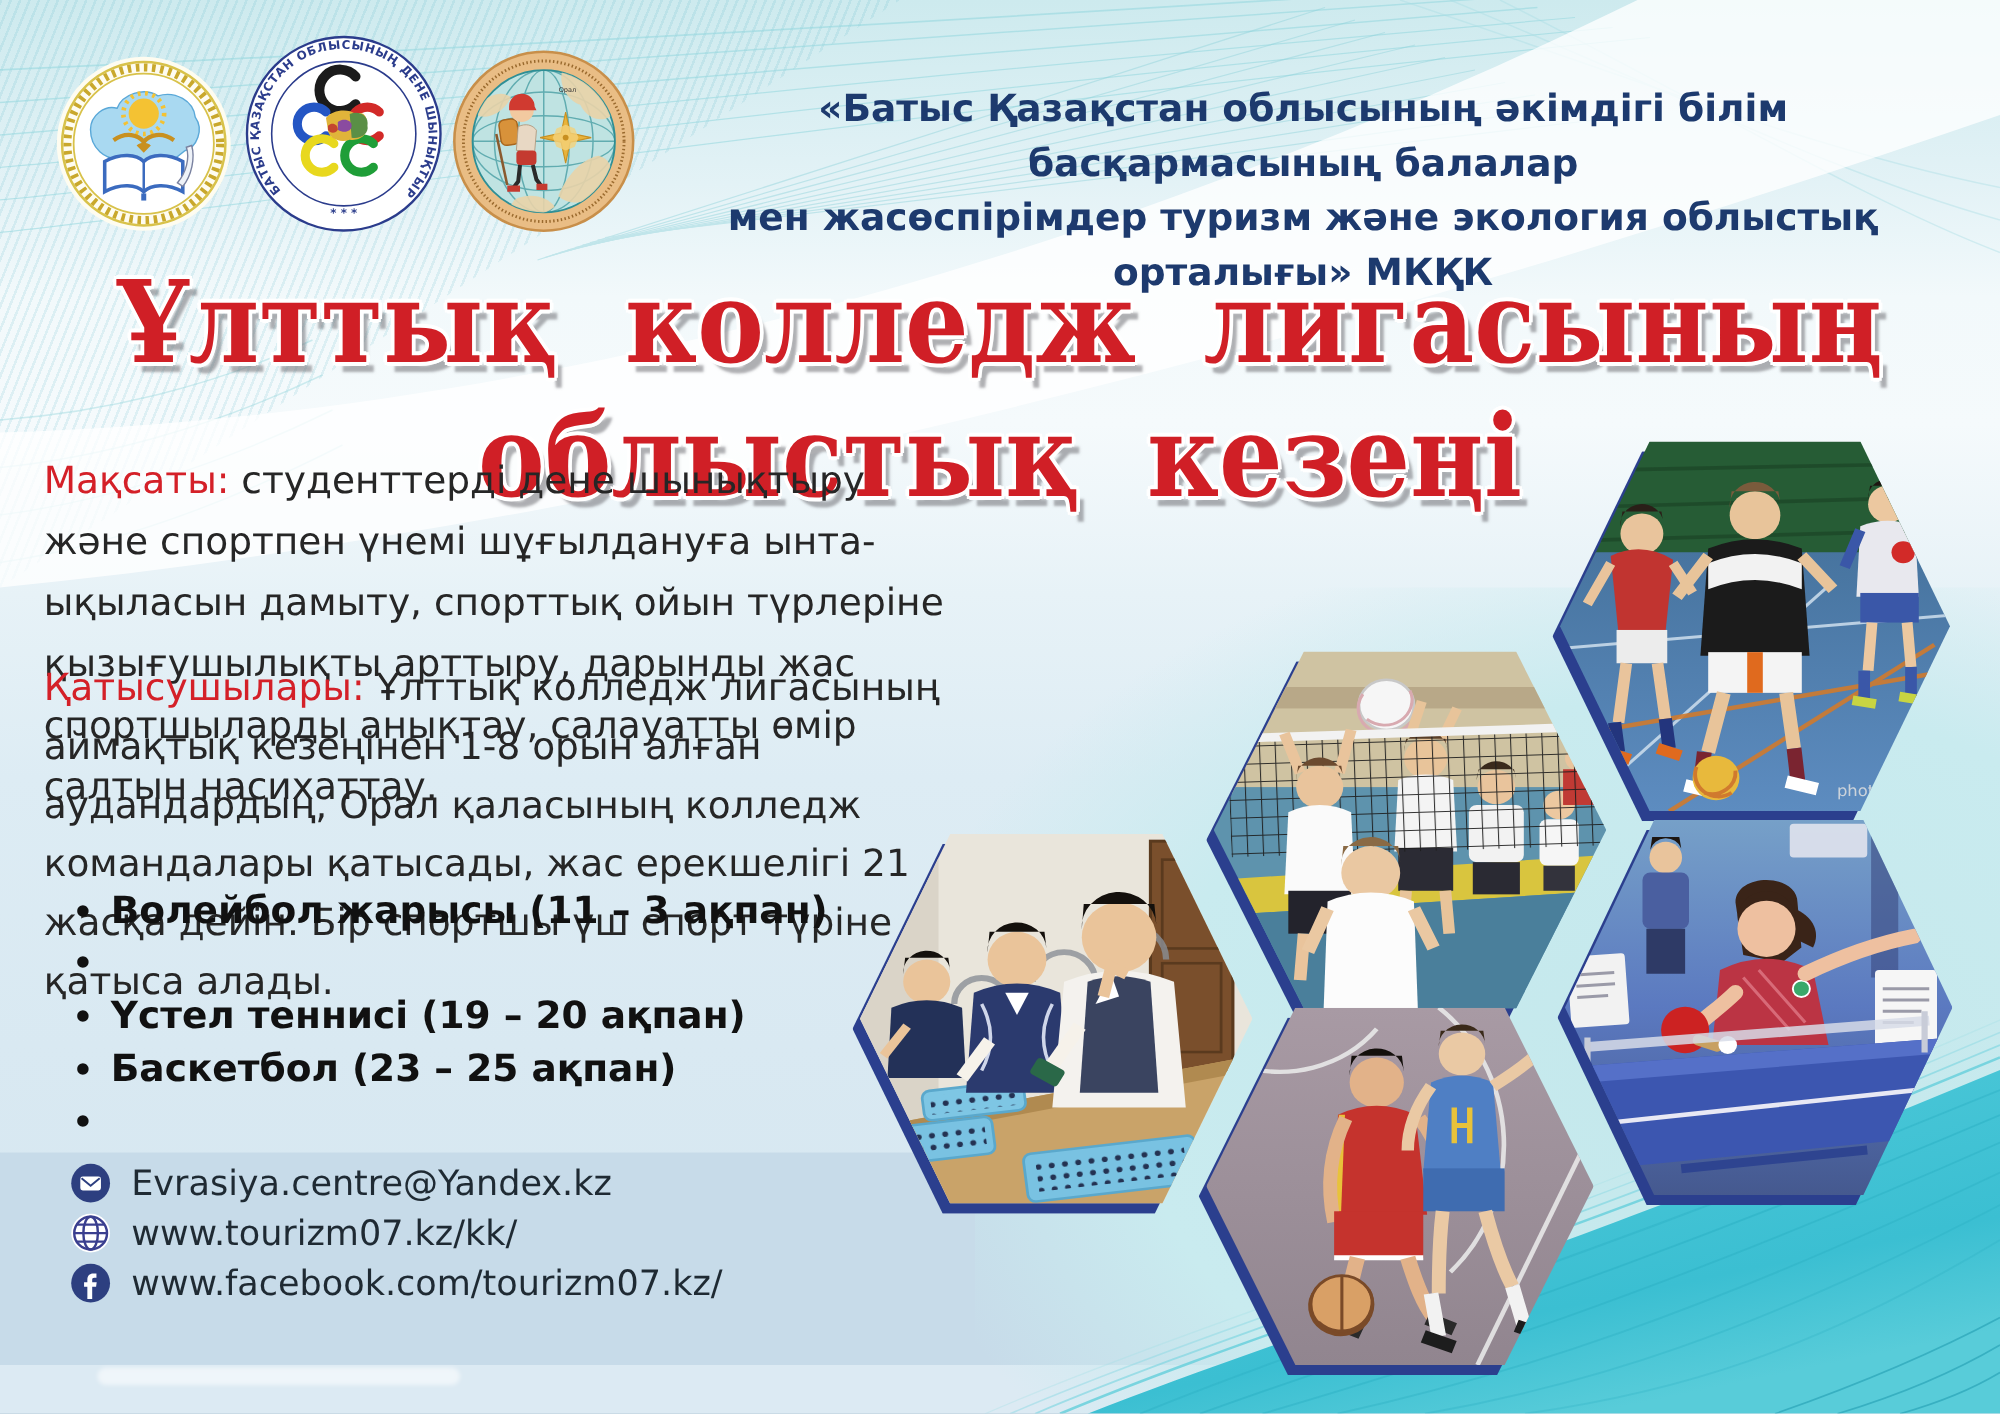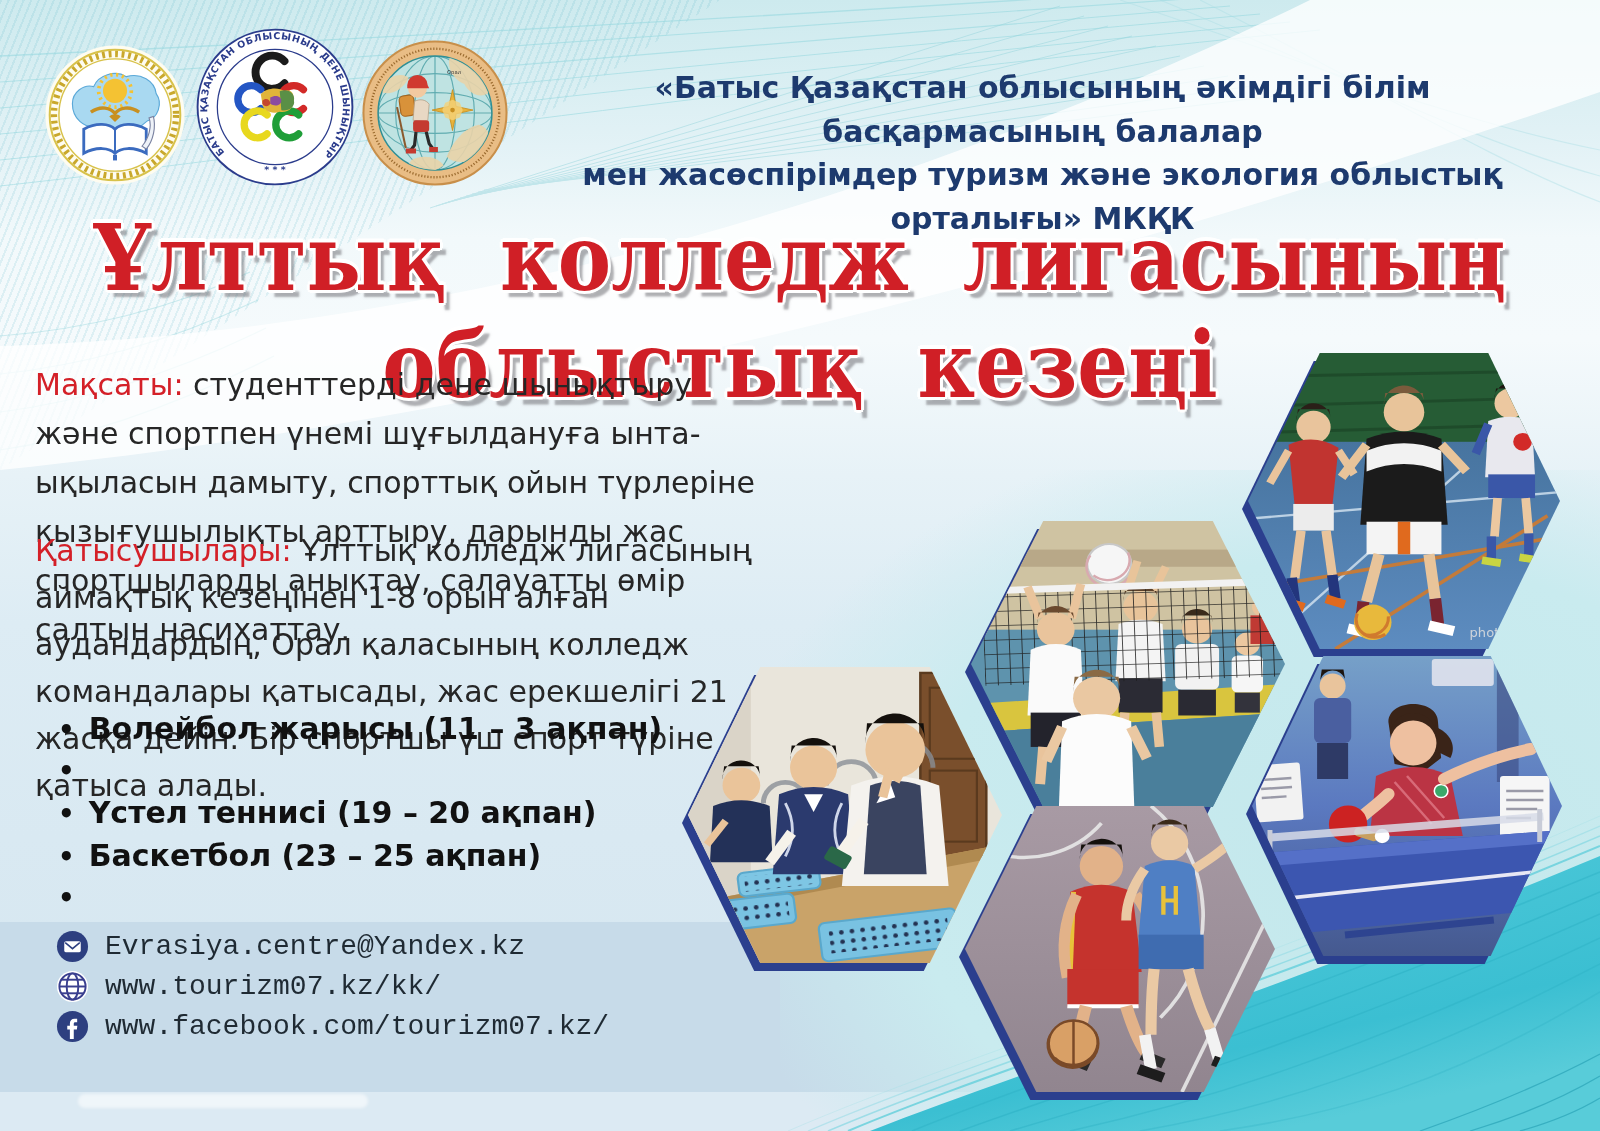--- a/index.html
+++ b/index.html
@@ -27,21 +27,21 @@
       0 -3px 0 #fff,0 3px 0 #fff,-3px 0 0 #fff,3px 0 0 #fff,6px 7px 2px rgba(110,110,115,.55);}
   .text-block{color:#262626;font-size:30px;}
   .goal-block{left:35px;top:360px;width:728px;line-height:49px;}
   .part-block{left:35px;top:527px;width:742px;line-height:47px;}
   .red-label{color:#d42028;font-weight:normal;}
   .schedule{left:58px;top:708px;width:620px;}
   .bullet-row{display:flex;align-items:baseline;line-height:41px;font-size:30px;font-weight:bold;color:#111;}
   .bullet-row .dot{margin-right:14px;font-size:26px;}
   .contacts{left:56px;top:926px;width:600px;}
   .contact-row{display:flex;align-items:center;height:40px;gap:16px;}
-  .contact-row .ctext{font-size:28px;color:#1f2a33;font-family:Liberation Mono, monospace;}
+  .contact-row .ctext{font-size:28px;color:#1f2a33;}
   .cicon{width:33px;height:33px;flex:0 0 33px;}
   
   .hex{clip-path:polygon(23% 0%,77% 0%,100% 50%,77% 100%,23% 100%,0% 50%);}
   .hex-wrap{position:absolute;}
   .hex-shadow{position:absolute;inset:0;background:#2b3f8e;transform:translate(-6px,8px);}
   .hex-photo{position:absolute;inset:0;overflow:hidden;}
   .hex-photo svg{display:block;width:100%;height:100%;}
   .logo{position:absolute;}
   .logo svg{display:block;width:100%;height:100%;}
 </style>

